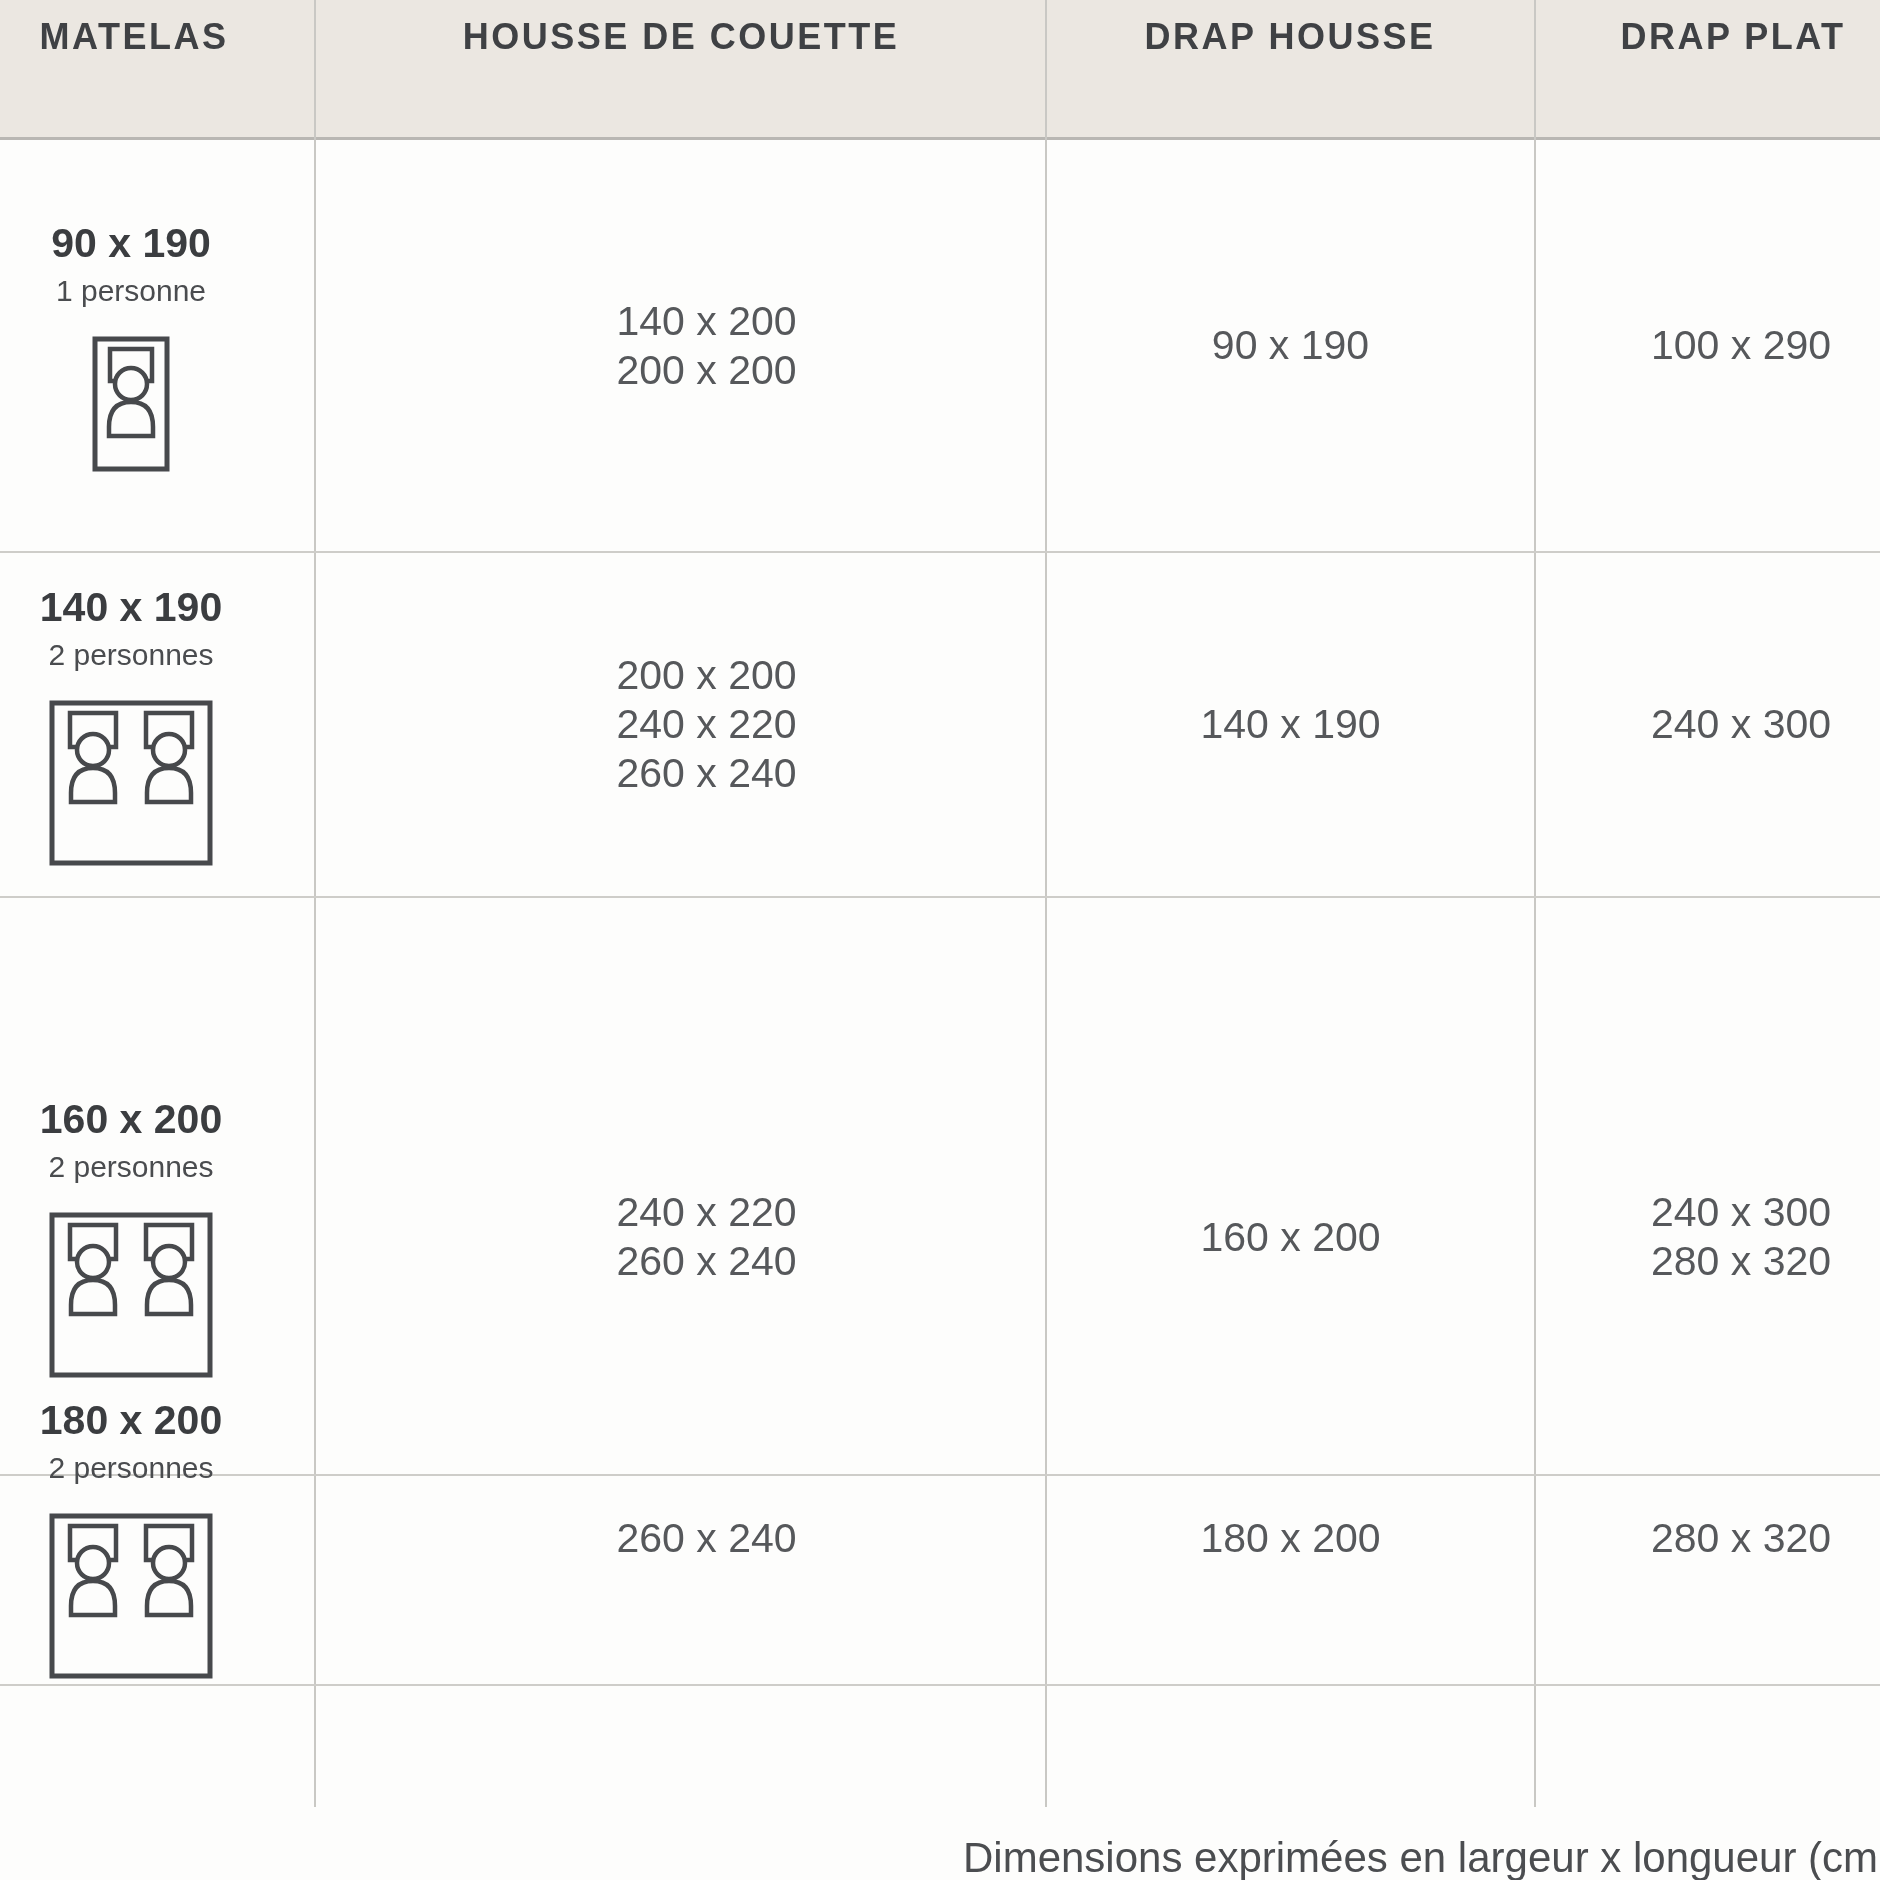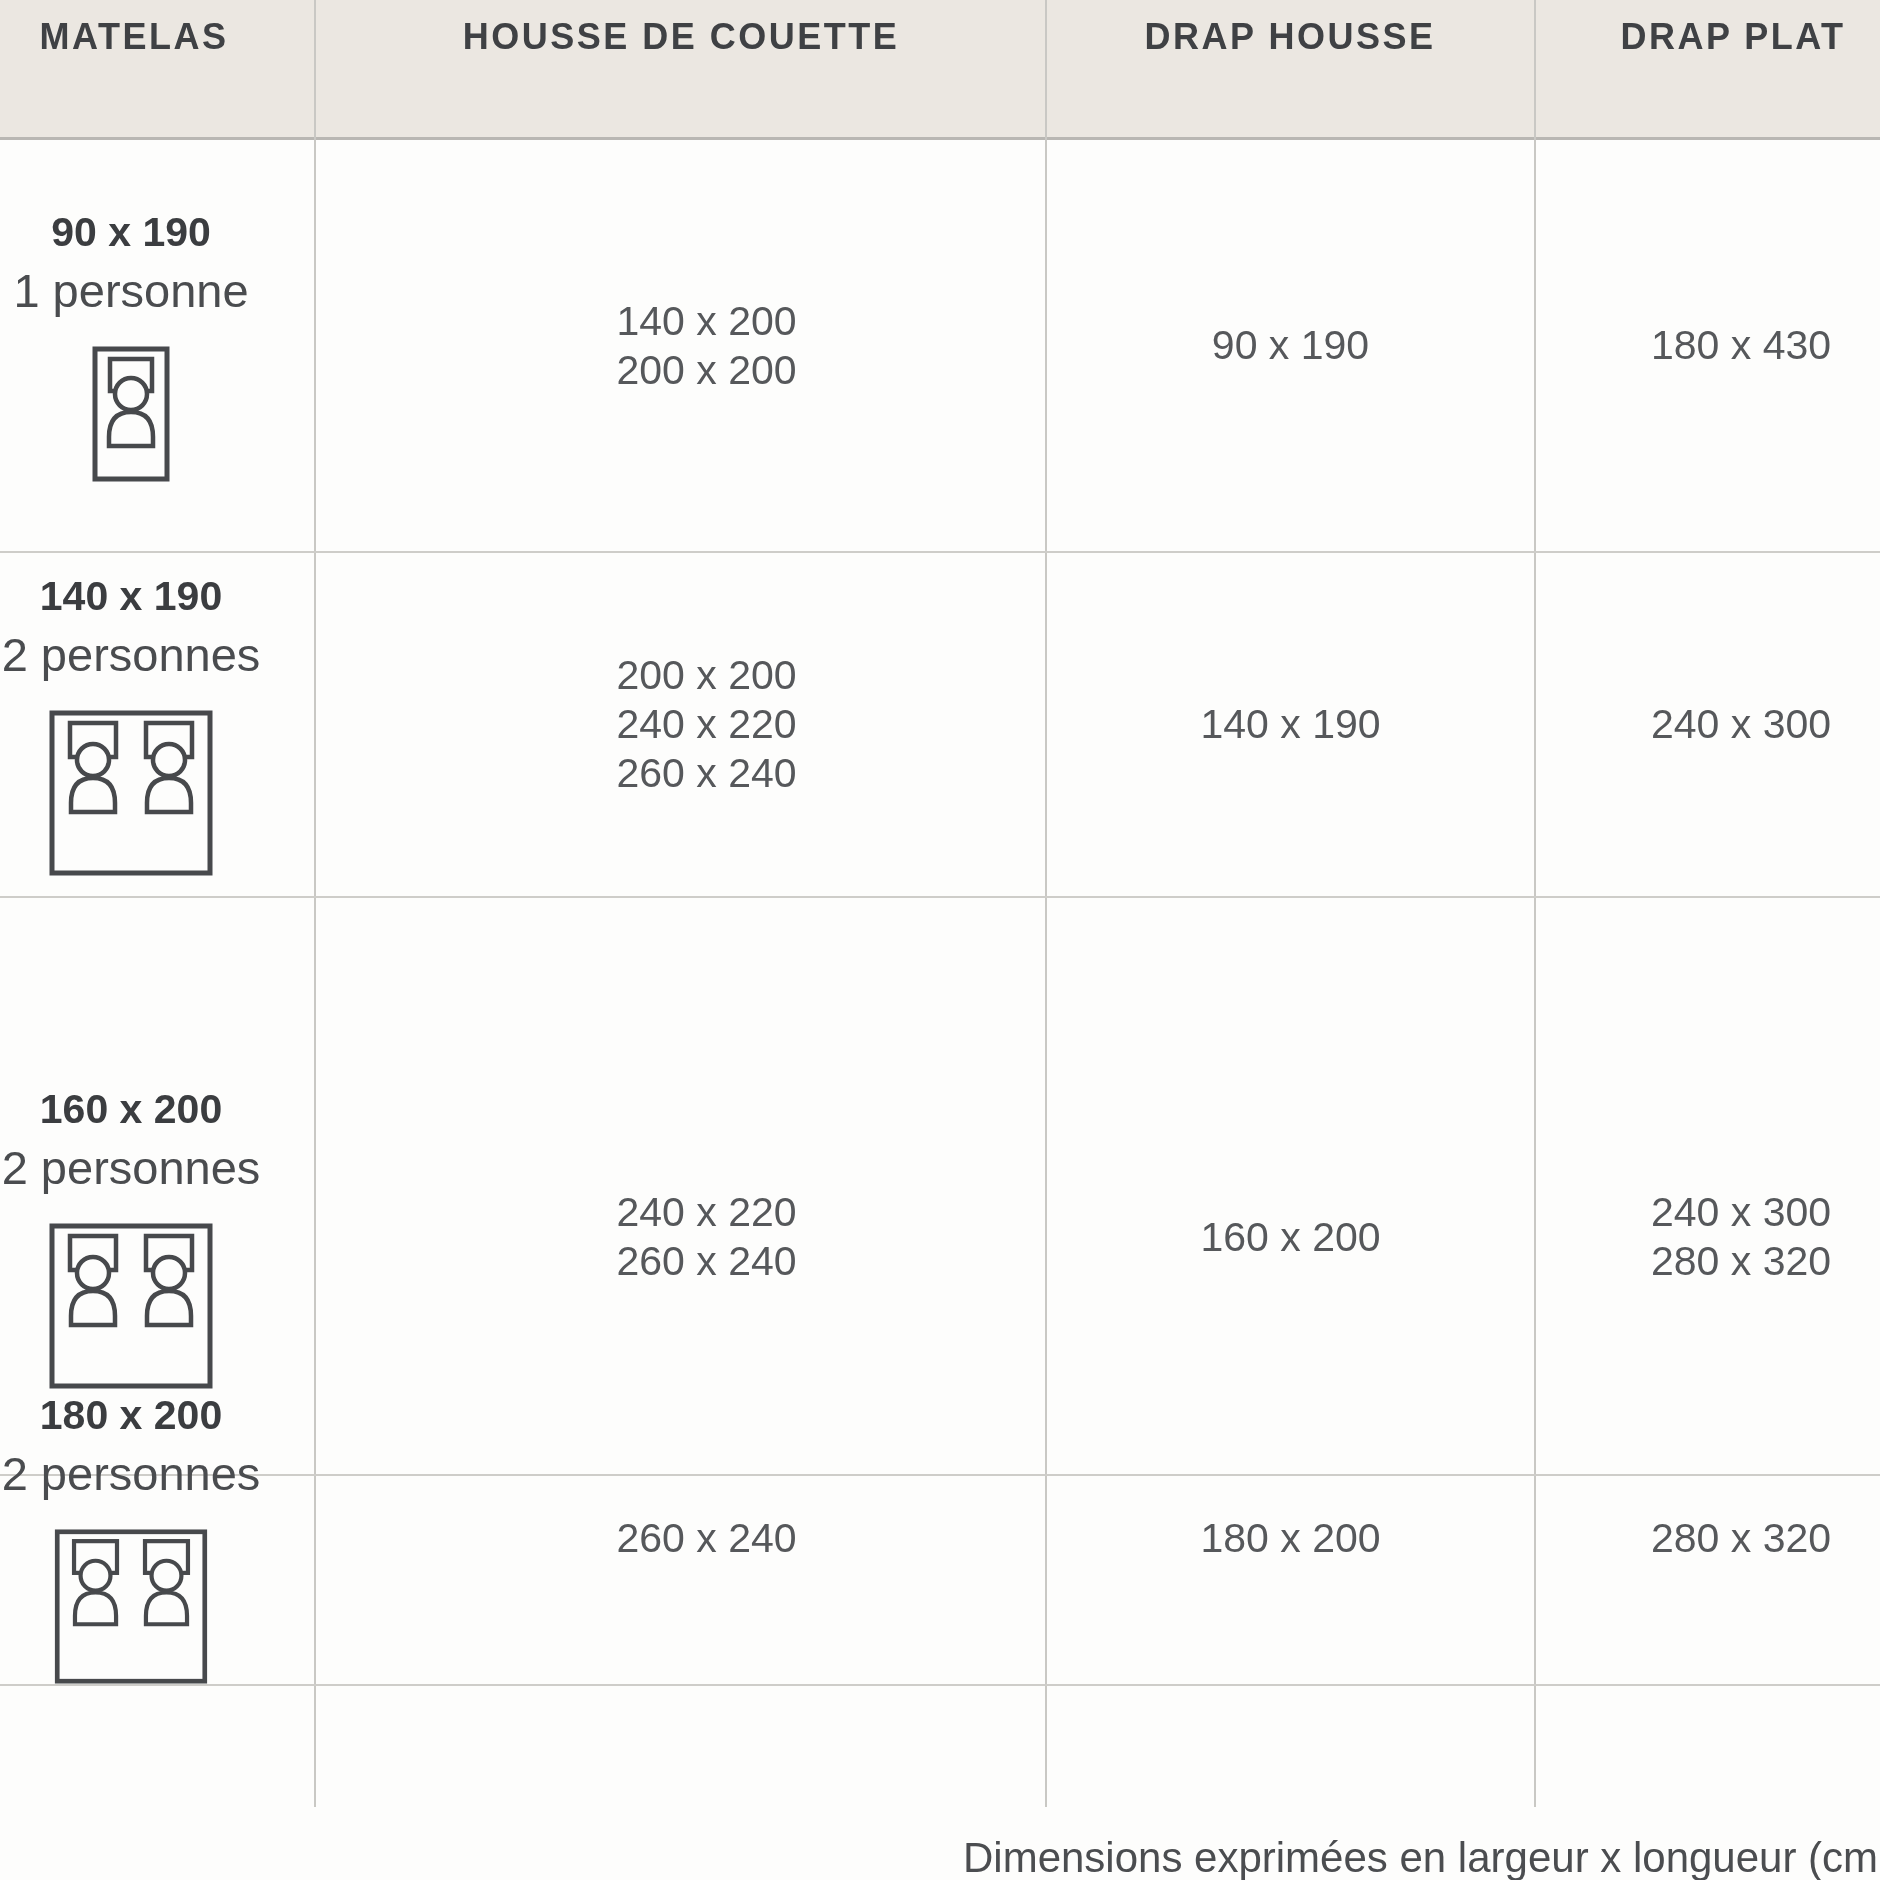--- a/index.html
+++ b/index.html
@@ -37,21 +37,21 @@
   .cell {
     position: absolute; top: 0; height: 100%;
     display: flex; flex-direction: column;
     align-items: center; justify-content: center;
   }
   .cell.c1 { left: -53px; width: 368px; }
   .cell.c2 { left: 316px;  width: 729px; padding-left: 26px; }
   .cell.c3 { left: 1046px; width: 489px; }
   .cell.c4 { left: 1535px; width: 412px; }
   .size-bold { font-size: 41px; font-weight: bold; color: #3b3d40; white-space: nowrap; }
-  .persons   { font-size: 47px; color: #4a4c4f; margin-top: 7px; white-space: nowrap; }
+  .persons   { font-size: 30px; color: #4a4c4f; margin-top: 7px; white-space: nowrap; }
   .bed       { margin-top: 28px; }
   .value     { font-size: 41px; color: #56585b; line-height: 49px; text-align: center; white-space: nowrap; }
   .footnote {
     position: absolute; left: 963px; top: 1834px;
     font-size: 42px; color: #4b4d50; white-space: nowrap;
   }
   svg .stroke { fill: none; stroke: #47494c; }
   svg .filled { fill: #fdfdfc; stroke: #47494c; }
 </style>
 </head>
@@ -80,21 +80,21 @@
     </svg>
   </div>
   <div class="cell c2">
     <div class="value">140 x 200</div>
     <div class="value">200 x 200</div>
   </div>
   <div class="cell c3">
     <div class="value">90 x 190</div>
   </div>
   <div class="cell c4">
-    <div class="value">180 x 430</div>
+    <div class="value">100 x 290</div>
   </div>
 </div>
 
 <div class="row" style="top:553px;height:345px">
   <div class="cell c1">
     <div class="size-bold">140 x 190</div>
     <div class="persons">2 personnes</div>
     <svg class="bed" width="164" height="166" viewBox="0 0 164 166">
       <rect class="stroke" x="3" y="3" width="158" height="160" stroke-width="5"></rect>
       <rect class="stroke" x="21" y="13" width="46" height="34" stroke-width="4.5"></rect>

